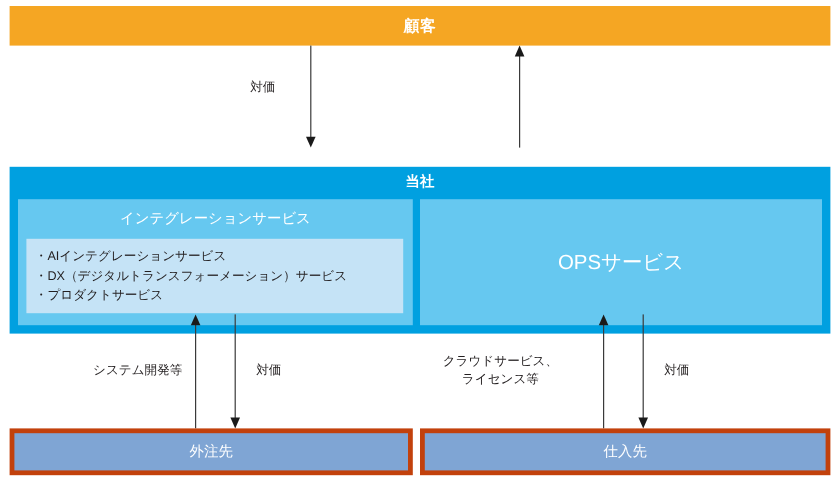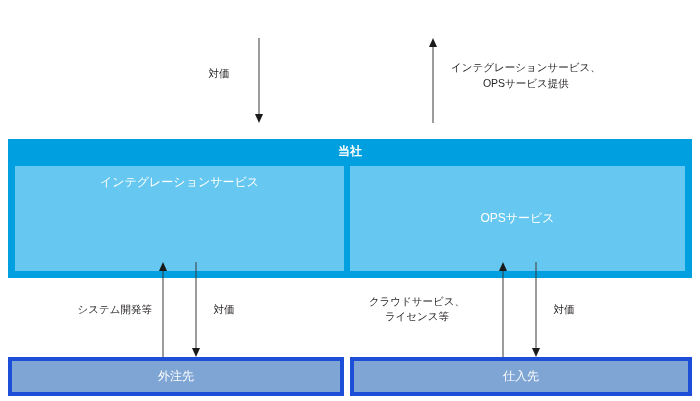--- a/index.html
+++ b/index.html
@@ -85,21 +85,21 @@
     position: absolute;
     left: 0;
     top: 8px;
     width: 100%;
     text-align: center;
     color: #ffffff;
     font-size: 12px;
   }
   .panel-ops-label {
     color: #ffffff;
-    font-size: 12px;
+    font-size: 17px;
   }
 
   .service-list {
     position: absolute;
     left: 7px;
     top: 33px;
     width: 314px;
     height: 62px;
     background: #c5e3f6;
     padding: 7px 0 0 7px;
@@ -110,21 +110,21 @@
     line-height: 16px;
     color: #231f20;
     white-space: nowrap;
   }
 
   
   .partner-box {
     position: absolute;
     top: 357px;
     height: 39px;
-    background: #1d4ed8;
+    background: #c2410c;
     box-sizing: border-box;
     padding: 4px;
   }
   .partner-box .partner-inner {
     width: 100%;
     height: 100%;
     background: #7fa5d4;
     display: flex;
     align-items: center;
     justify-content: center;
@@ -267,41 +267,45 @@
     top: 301px;
     width: 56px;
     text-align: center;
   }
 </style>
 </head>
 <body>
 
 <div class="stage">
 
+  <div class="customer-bar">
+    <span class="bar-title">顧客</span>
+  </div>
 
   <div class="arrow arrow-taika-top">
     <div class="arrow-line"></div>
     <div class="arrow-head down"></div>
   </div>
   <div class="flow-label label-taika-top">対価</div>
 
   <div class="arrow arrow-services-up">
     <div class="arrow-line"></div>
     <div class="arrow-head up"></div>
-  </div>
-  <div class="flow-label label-services">
-    <span>インテグレーションサービス、</span>
-    <span class="line2">OPSサービス提供</span>
   </div>
 
   <div class="company-box">
     <div class="company-title">当社</div>
 
     <div class="service-panel panel-integration">
       <div class="panel-heading">インテグレーションサービス</div>
+      <div class="service-list">
+        <div class="list-item">・AIインテグレーションサービス</div>
+        <div class="list-item">・DX（デジタルトランスフォーメーション）サービス</div>
+        <div class="list-item">・プロダクトサービス</div>
+      </div>
     </div>
 
     <div class="service-panel panel-ops">
       <span class="panel-ops-label">OPSサービス</span>
     </div>
   </div>
 
   <div class="arrow arrow-dev-up">
     <div class="arrow-line"></div>
     <div class="arrow-head up"></div>

